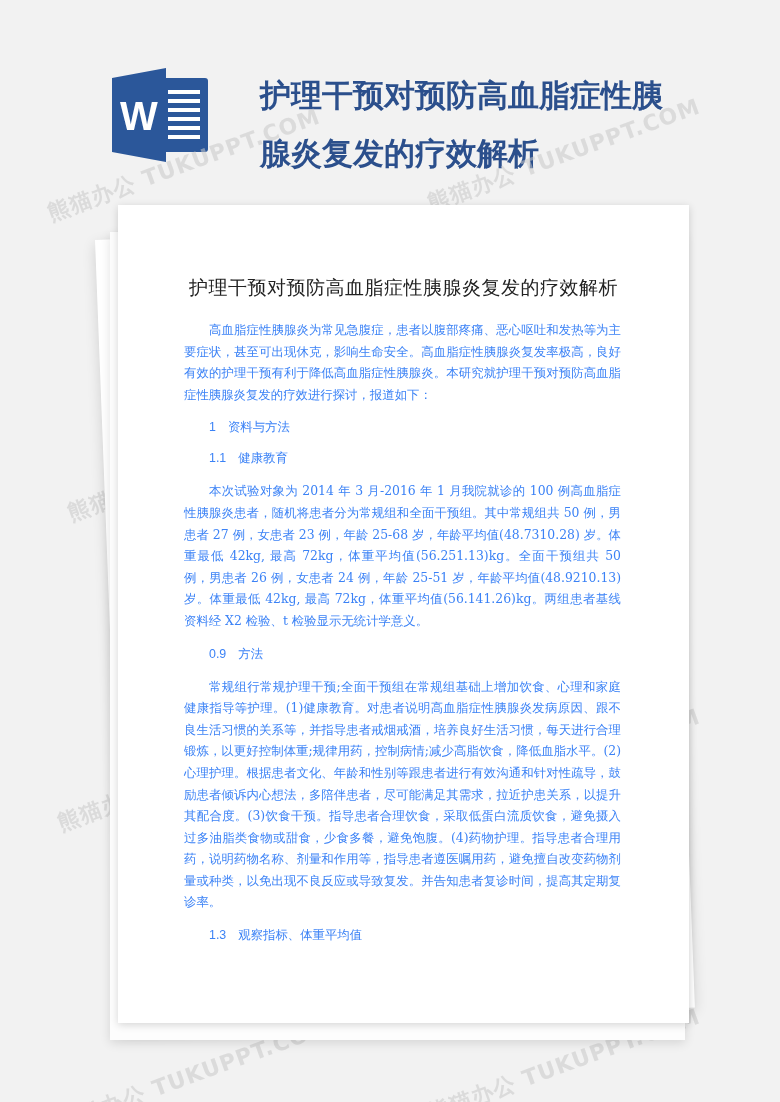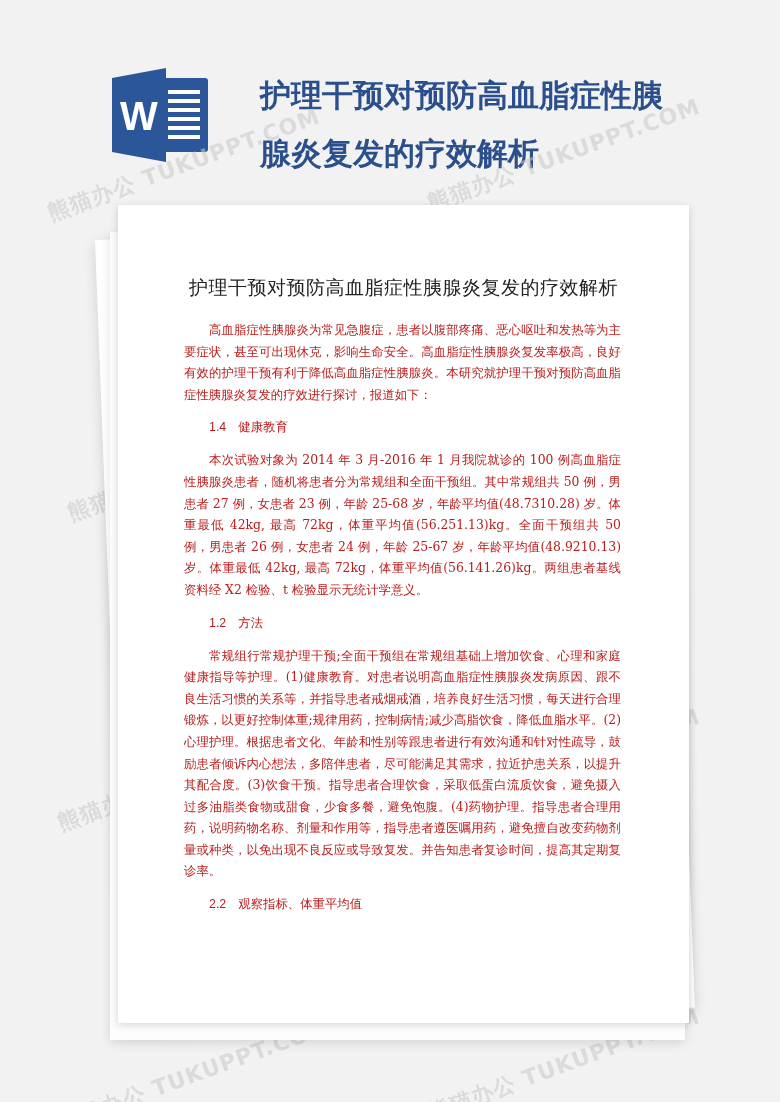--- a/index.html
+++ b/index.html
@@ -30,21 +30,21 @@
     background: #fdfdfd; box-shadow: 0 3px 10px rgba(0,0,0,0.12);
   }
   .page {
     position: absolute; left: 118px; top: 205px; width: 571px; height: 818px;
     background: #ffffff; box-shadow: 0 2px 8px rgba(0,0,0,0.16);
   }
   .doc-title {
     position: absolute; left: 0; top: 70px; width: 100%; text-align: center;
     font-size: 19px; color: #222; font-family: "DejaVu Sans", sans-serif; letter-spacing: 0.5px;
   }
-  .content { position: absolute; left: 66px; top: 114px; width: 437px; color: #b91c1c; font-size: 12.4px; }
+  .content { position: absolute; left: 66px; top: 114px; width: 437px; color: #3b82f6; font-size: 12.4px; }
   .para { margin: 0 0 13px 0; text-indent: 25px; line-height: 21.6px; text-align: justify; }
   .heading { margin: 0 0 13px 25px; line-height: 18px; font-size: 12.4px; }
   .heading .num { font-family: "Liberation Sans", sans-serif; margin-right: 12px; }
 </style>
 </head>
 <body>
 
 <div class="header">
   <div class="word-icon">
     <svg width="104" height="94" viewBox="0 0 104 94">
@@ -74,31 +74,34 @@
 <div class="watermark" style="left:420px;top:1050px;">熊猫办公 TUKUPPT.COM</div>
 
 <div class="sheet-back2"></div>
 <div class="sheet-back1"></div>
 
 <div class="page">
   <div class="doc-title">护理干预对预防高血脂症性胰腺炎复发的疗效解析</div>
   <div class="content">
     <p class="para">高血脂症性胰腺炎为常见急腹症，患者以腹部疼痛、恶心呕吐和发热等为主要症状，甚至可出现休克，影响生命安全。高血脂症性胰腺炎复发率极高，良好有效的护理干预有利于降低高血脂症性胰腺炎。本研究就护理干预对预防高血脂症性胰腺炎复发的疗效进行探讨，报道如下：</p>
 
+    <div class="heading">
+      <span class="num">1</span><span>资料与方法</span>
+    </div>
 
     <div class="heading">
-      <span class="num">1.4</span><span>健康教育</span>
+      <span class="num">1.1</span><span>健康教育</span>
     </div>
 
-    <p class="para">本次试验对象为 2014 年 3 月-2016 年 1 月我院就诊的 100 例高血脂症性胰腺炎患者，随机将患者分为常规组和全面干预组。其中常规组共 50 例，男患者 27 例，女患者 23 例，年龄 25-68 岁，年龄平均值(48.7310.28) 岁。体重最低 42kg, 最高 72kg，体重平均值(56.251.13)kg。全面干预组共 50 例，男患者 26 例，女患者 24 例，年龄 25-67 岁，年龄平均值(48.9210.13) 岁。体重最低 42kg, 最高 72kg，体重平均值(56.141.26)kg。两组患者基线资料经 X2 检验、t 检验显示无统计学意义。</p>
+    <p class="para">本次试验对象为 2014 年 3 月-2016 年 1 月我院就诊的 100 例高血脂症性胰腺炎患者，随机将患者分为常规组和全面干预组。其中常规组共 50 例，男患者 27 例，女患者 23 例，年龄 25-68 岁，年龄平均值(48.7310.28) 岁。体重最低 42kg, 最高 72kg，体重平均值(56.251.13)kg。全面干预组共 50 例，男患者 26 例，女患者 24 例，年龄 25-51 岁，年龄平均值(48.9210.13) 岁。体重最低 42kg, 最高 72kg，体重平均值(56.141.26)kg。两组患者基线资料经 X2 检验、t 检验显示无统计学意义。</p>
 
     <div class="heading">
-      <span class="num">1.2</span><span>方法</span>
+      <span class="num">0.9</span><span>方法</span>
     </div>
 
     <p class="para">常规组行常规护理干预;全面干预组在常规组基础上增加饮食、心理和家庭健康指导等护理。(1)健康教育。对患者说明高血脂症性胰腺炎发病原因、跟不良生活习惯的关系等，并指导患者戒烟戒酒，培养良好生活习惯，每天进行合理锻炼，以更好控制体重;规律用药，控制病情;减少高脂饮食，降低血脂水平。(2)心理护理。根据患者文化、年龄和性别等跟患者进行有效沟通和针对性疏导，鼓励患者倾诉内心想法，多陪伴患者，尽可能满足其需求，拉近护患关系，以提升其配合度。(3)饮食干预。指导患者合理饮食，采取低蛋白流质饮食，避免摄入过多油脂类食物或甜食，少食多餐，避免饱腹。(4)药物护理。指导患者合理用药，说明药物名称、剂量和作用等，指导患者遵医嘱用药，避免擅自改变药物剂量或种类，以免出现不良反应或导致复发。并告知患者复诊时间，提高其定期复诊率。</p>
 
     <div class="heading">
-      <span class="num">2.2</span><span>观察指标、体重平均值</span>
+      <span class="num">1.3</span><span>观察指标、体重平均值</span>
     </div>
 
   </div>
 </div>
 
 </body></html>

